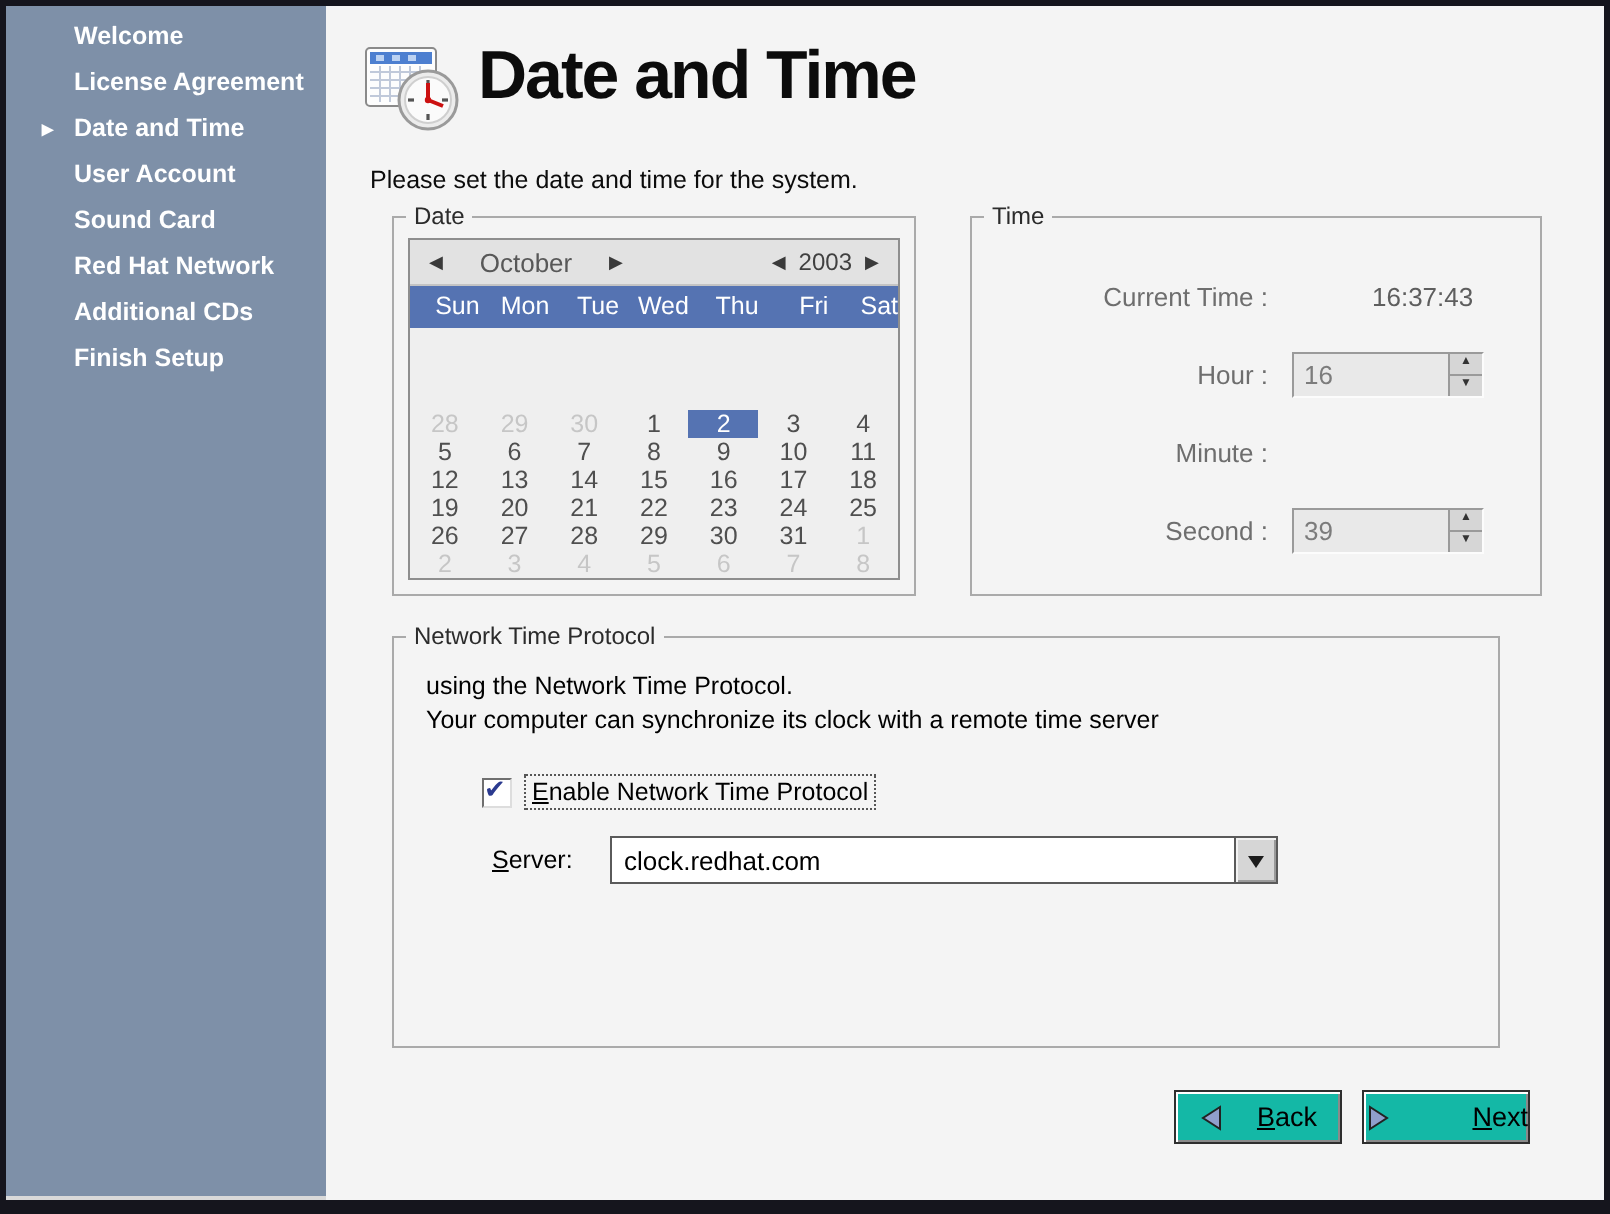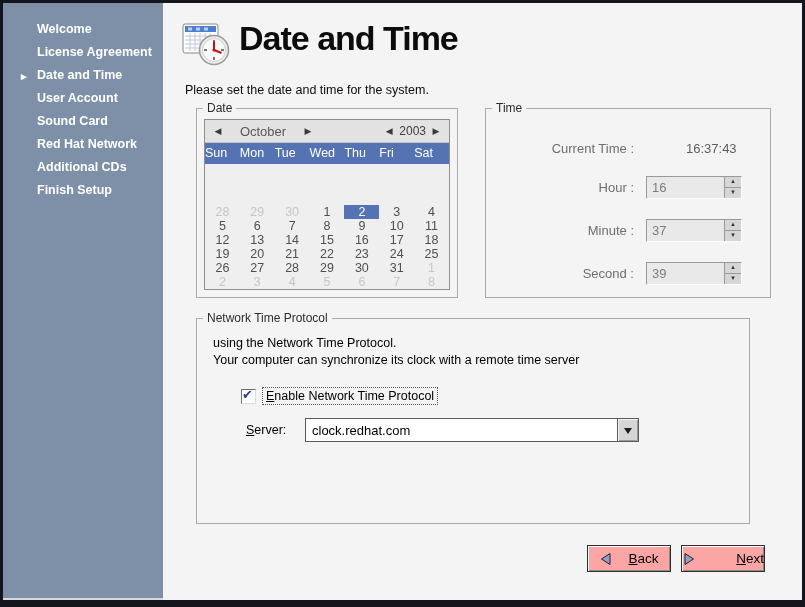--- a/index.html
+++ b/index.html
@@ -1,18 +1,18 @@
 <!DOCTYPE html>
 <html><head>
 <meta charset="utf-8">
 <style>
   html,body{margin:0;padding:0;background:#ffffff;font-family:"Liberation Sans",sans-serif;}
   .window{width:805px;height:607px;box-sizing:border-box;border:3px solid #15151d;border-bottom-width:7px;display:flex;background:#f4f4f4;overflow:hidden;}
   
-  .sidebar{width:160px;flex-shrink:0;background:#7e90a8;padding-top:15px;box-sizing:border-box;border-bottom:2px solid #d9d9d9;}
+  .sidebar{width:160px;flex-shrink:0;background:#7e90a8;padding-top:4px;box-sizing:border-box;border-bottom:2px solid #d9d9d9;}
   .sb-item{position:relative;padding:4px 6px 4px 34px;color:#ffffff;font-weight:bold;font-size:12.5px;line-height:15px;}
   .sb-marker{position:absolute;left:18px;top:5px;font-size:11px;}
   
   .main{flex:1;position:relative;background:#f4f4f4;}
   .page-title{position:absolute;left:76px;top:16px;font-size:34px;font-weight:bold;color:#0c0c0c;letter-spacing:-1px;}
   .header-icon{position:absolute;left:16px;top:12px;}
   .subtitle{position:absolute;left:22px;top:80px;font-size:12.5px;color:#0c0c0c;}
   
   .group{position:absolute;border:1px solid #aaaaaa;box-sizing:border-box;}
   .group-legend{position:absolute;top:-8px;left:6px;background:#f4f4f4;padding:0 4px;font-size:12px;color:#2b2b2b;}
@@ -20,21 +20,21 @@
   #time-group{left:322px;top:105px;width:286px;height:190px;}
   #ntp-group{left:33px;top:315px;width:554px;height:206px;}
   
   .calendar{position:absolute;left:7px;top:10px;right:7px;bottom:7px;border:1px solid #8e8e8e;background:#efefef;display:flex;flex-direction:column;}
   .cal-nav{height:25px;background:#e2e2e2;display:flex;align-items:center;padding:0 5px;border-bottom:1px solid #c4c4c4;}
   .cal-arrow{width:16px;text-align:center;font-size:9px;color:#3a3a3a;}
   .cal-month{width:74px;text-align:center;font-size:13px;color:#585858;}
   .cal-spacer{flex:1;}
   .cal-year{font-size:12px;color:#404040;padding:0 2px;}
   .cal-weekdays{display:grid;grid-template-columns:repeat(7,1fr);background:#5573b2;color:#ffffff;font-size:12.5px;}
-  .wd{text-align:left;padding:3px 0 4px;}
+  .wd{text-align:right;padding:3px 0 4px;}
   .cal-days{display:grid;grid-template-columns:repeat(7,1fr);grid-auto-rows:1fr;flex:1;margin-top:41px;}
   .day{display:flex;align-items:center;justify-content:center;font-size:12.5px;color:#4f4f4f;}
   .day.muted{color:#c6c6c6;}
   .day.selected{background:#5573b2;color:#ffffff;}
   
   .time-row{display:flex;align-items:center;margin-right:14px;}
   .tr1{margin-top:32px;gap:40px;}
   .tr2{margin-top:20px;}
   .time-label{width:148px;text-align:right;margin-right:12px;font-size:13px;color:#6e6e6e;}
   .time-value{font-size:13px;color:#5e5e5e;}
@@ -50,21 +50,21 @@
   .checkmark{position:absolute;top:-3px;left:0;font-size:13px;color:#2b3a8f;}
   .check-label{font-size:12.5px;color:#000000;border:1px dotted #555555;padding:1px 3px;}
   .ntp-server-row{display:flex;align-items:center;margin:13px 0 0 49px;}
   .server-label{font-size:12.5px;color:#000000;width:59px;}
   .combo{display:flex;height:24px;}
   .combo-entry{width:312px;box-sizing:border-box;background:#ffffff;border:1px solid #5a5a5a;border-right:none;font-size:13px;color:#000000;padding:4px 0 0 6px;}
   .combo-btn{width:22px;box-sizing:border-box;background:#d6d6d6;border:1px solid #5a5a5a;display:flex;align-items:center;justify-content:center;box-shadow:inset 1px 1px 0 #f2f2f2,inset -1px -1px 0 #9a9a9a;}
   .chevron-down{width:0;height:0;border:4px solid transparent;border-top:6px solid #1c1c1c;margin-top:5px;}
   .u{text-decoration:underline;}
   
-  .btn{position:absolute;top:542px;height:27px;box-sizing:border-box;background:#fca5a5;border:1px solid #2e2e2e;box-shadow:inset 1px 1px 0 #ffffff,inset -1px -1px 0 #8a8a8a;display:flex;align-items:center;justify-content:center;gap:15px;font-size:13.5px;color:#000000;}
+  .btn{position:absolute;top:542px;height:27px;box-sizing:border-box;background:#14b8a6;border:1px solid #2e2e2e;box-shadow:inset 1px 1px 0 #ffffff,inset -1px -1px 0 #8a8a8a;display:flex;align-items:center;justify-content:center;gap:15px;font-size:13.5px;color:#000000;}
   #back-btn{left:424px;width:84px;}
   #next-btn{left:518px;width:84px;justify-content:space-between;}
 </style>
 </head>
 <body>
 
 <div class="window">
 
   <div class="sidebar">
       <div class="sb-item"><span class="sb-marker"></span><span>Welcome</span></div>
@@ -192,27 +192,20 @@
         <span class="spinner">
           <span class="spin-value">16</span>
           <span class="spin-btns">
             <span class="spin-btn spin-up">▲</span>
             <span class="spin-btn">▼</span>
           </span>
         </span>
       </div>
       <div class="time-row tr2">
         <span class="time-label">Minute :</span>
-        <span class="spinner">
-          <span class="spin-value">37</span>
-          <span class="spin-btns">
-            <span class="spin-btn spin-up">▲</span>
-            <span class="spin-btn">▼</span>
-          </span>
-        </span>
       </div>
       <div class="time-row tr2">
         <span class="time-label">Second :</span>
         <span class="spinner">
           <span class="spin-value">39</span>
           <span class="spin-btns">
             <span class="spin-btn spin-up">▲</span>
             <span class="spin-btn">▼</span>
           </span>
         </span>

